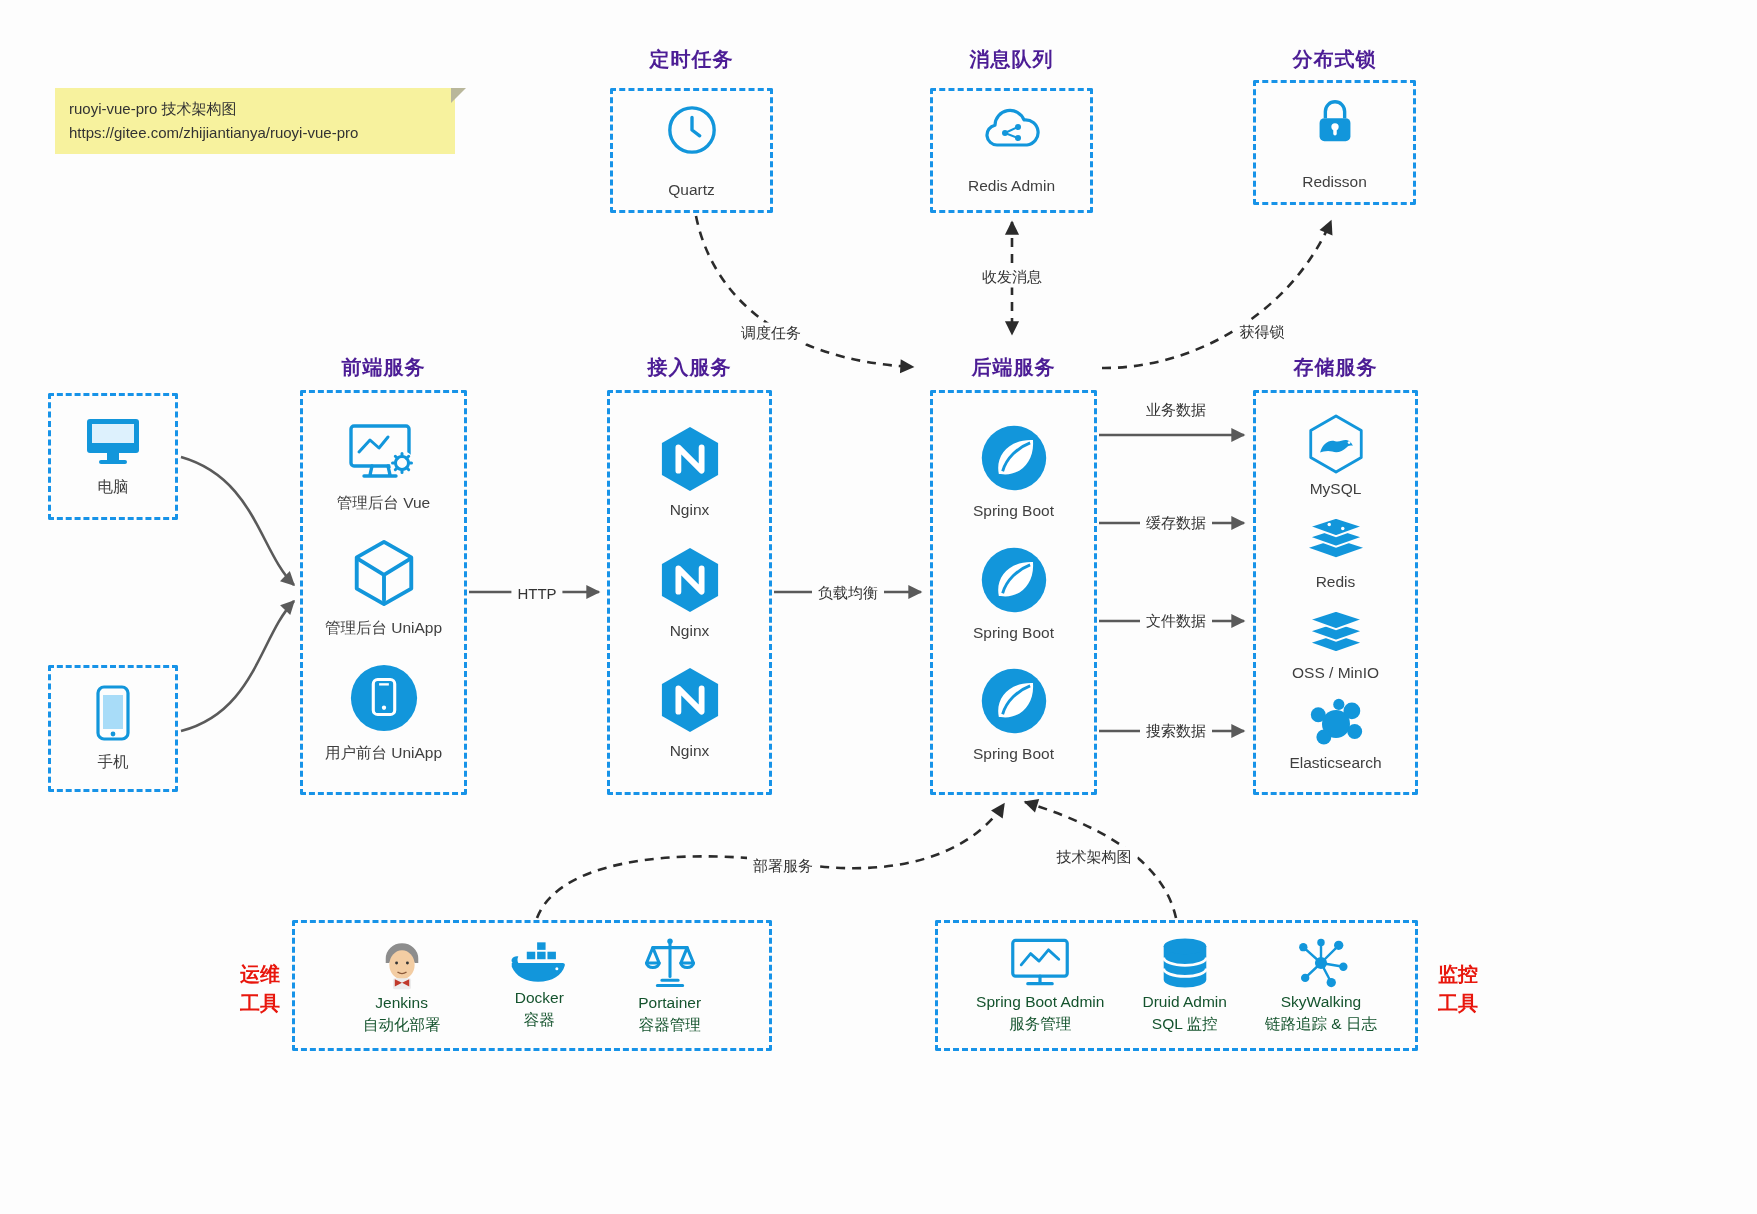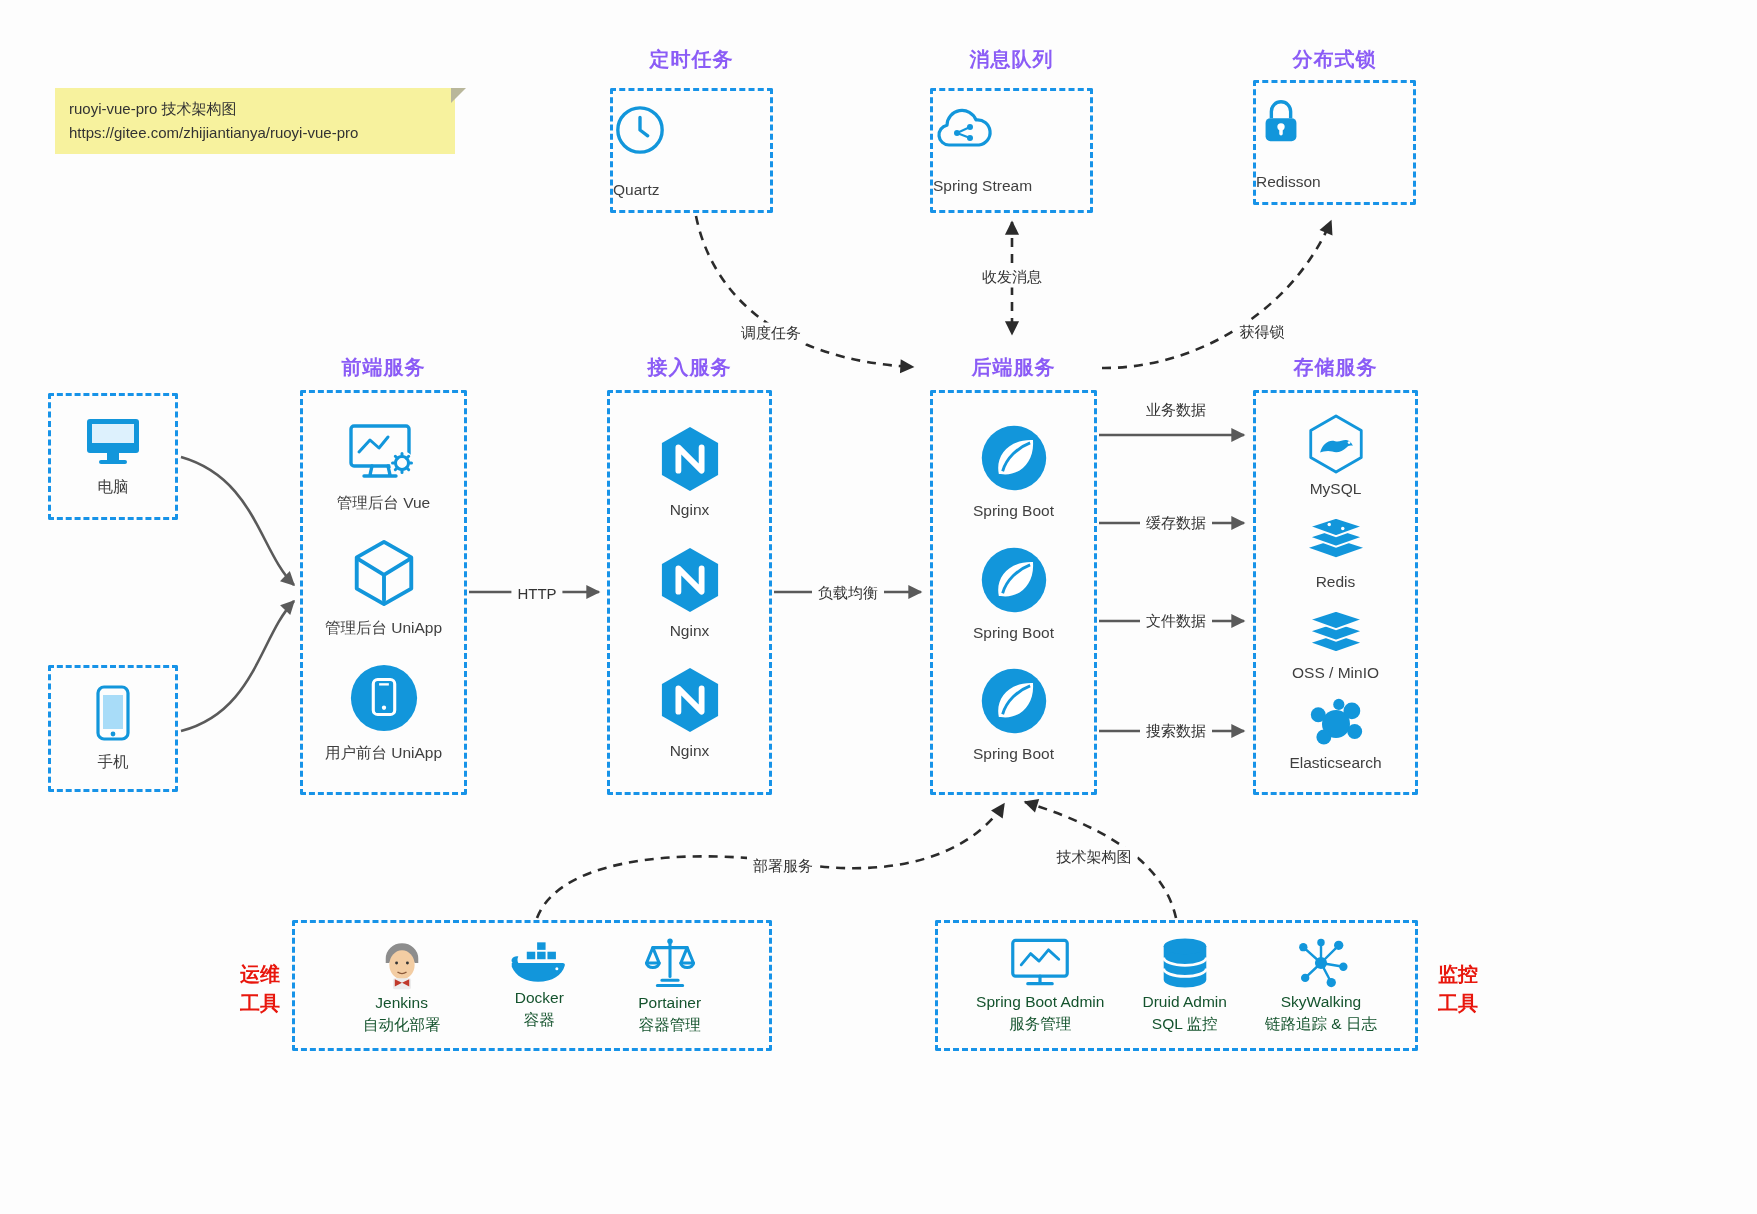--- a/index.html
+++ b/index.html
@@ -1,24 +1,24 @@
 <!DOCTYPE html>
 <html><head>
 <meta charset="utf-8">
 <style>
   * { margin:0; padding:0; box-sizing:border-box; }
   body { font-family:"Liberation Sans","DejaVu Sans",sans-serif; background:#fff; }
   .canvas { position:relative; width:1757px; height:1214px; background:#fdfdfd; overflow:hidden; }
 
   .dashed-box { position:absolute; border:3px dashed #1793e8; border-radius:2px; z-index:1; }
 
-  .group-title { position:absolute; color:#8b5cf6; font-weight:bold; font-size:20px; text-align:center; z-index:1; letter-spacing:1px; }
+  .group-title { position:absolute; color:#4c1d95; font-weight:bold; font-size:20px; text-align:center; z-index:1; letter-spacing:1px; }
 
   .col-box { display:flex; flex-direction:column; justify-content:space-evenly; align-items:center; padding:6px 0; }
-  .top-box { display:flex; flex-direction:column; justify-content:center; align-items:flex-start; gap:24px; }
+  .top-box { display:flex; flex-direction:column; justify-content:center; align-items:center; gap:24px; }
   .client-box { display:flex; flex-direction:column; justify-content:center; align-items:center; gap:10px; }
   .row-box { display:flex; flex-direction:row; justify-content:space-evenly; align-items:center; }
 
   .node { display:flex; flex-direction:column; align-items:center; gap:8px; }
   .node-label { font-size:15.5px; color:#3f3f3f; white-space:nowrap; }
 
   .tool { display:flex; flex-direction:column; align-items:center; gap:3px; }
   .tool-name, .tool-desc { font-size:15.5px; color:#14532d; white-space:nowrap; }
 
   .side-title { position:absolute; color:#e8160c; font-weight:bold; font-size:20px; line-height:1.45; text-align:center; z-index:1; }
@@ -53,21 +53,21 @@
 
   <div class="group-title" style="left:930px;width:163px;top:46px;">消息队列</div>
   <div class="dashed-box top-box" style="left:930px;top:88px;width:163px;height:125px;">
     <svg class="icon" width="62" height="46" viewBox="0 0 62 46">
       <path d="M46 38 H16 a10 10 0 0 1 -2 -19.8 A15 15 0 0 1 43 13 a9.5 9.5 0 0 1 3 25 z" fill="none" stroke="#1296db" stroke-width="3.2" stroke-linejoin="round"></path>
       <path d="M24 26 L37 20 M24 26 L37 31" stroke="#1296db" stroke-width="2"></path>
       <circle cx="24" cy="26" r="3" fill="#1296db"></circle>
       <circle cx="37" cy="20" r="3" fill="#1296db"></circle>
       <circle cx="37" cy="31" r="3" fill="#1296db"></circle>
     </svg>
-    <div class="node-label">Spring Stream</div>
+    <div class="node-label">Redis Admin</div>
   </div>
 
   <div class="group-title" style="left:1253px;width:163px;top:46px;">分布式锁</div>
   <div class="dashed-box top-box" style="left:1253px;top:80px;width:163px;height:125px;">
     <svg class="icon" width="50" height="54" viewBox="0 0 50 56">
       <path d="M15 24 v-7 a10 10 0 0 1 20 0 v7" fill="none" stroke="#1296db" stroke-width="3.5"></path>
       <rect x="9" y="24" width="32" height="24" rx="5" fill="#1296db"></rect>
       <circle cx="25" cy="33" r="3.8" fill="#fff"></circle>
       <rect x="23.2" y="34" width="3.6" height="8" rx="1.8" fill="#fff"></rect>
     </svg>

